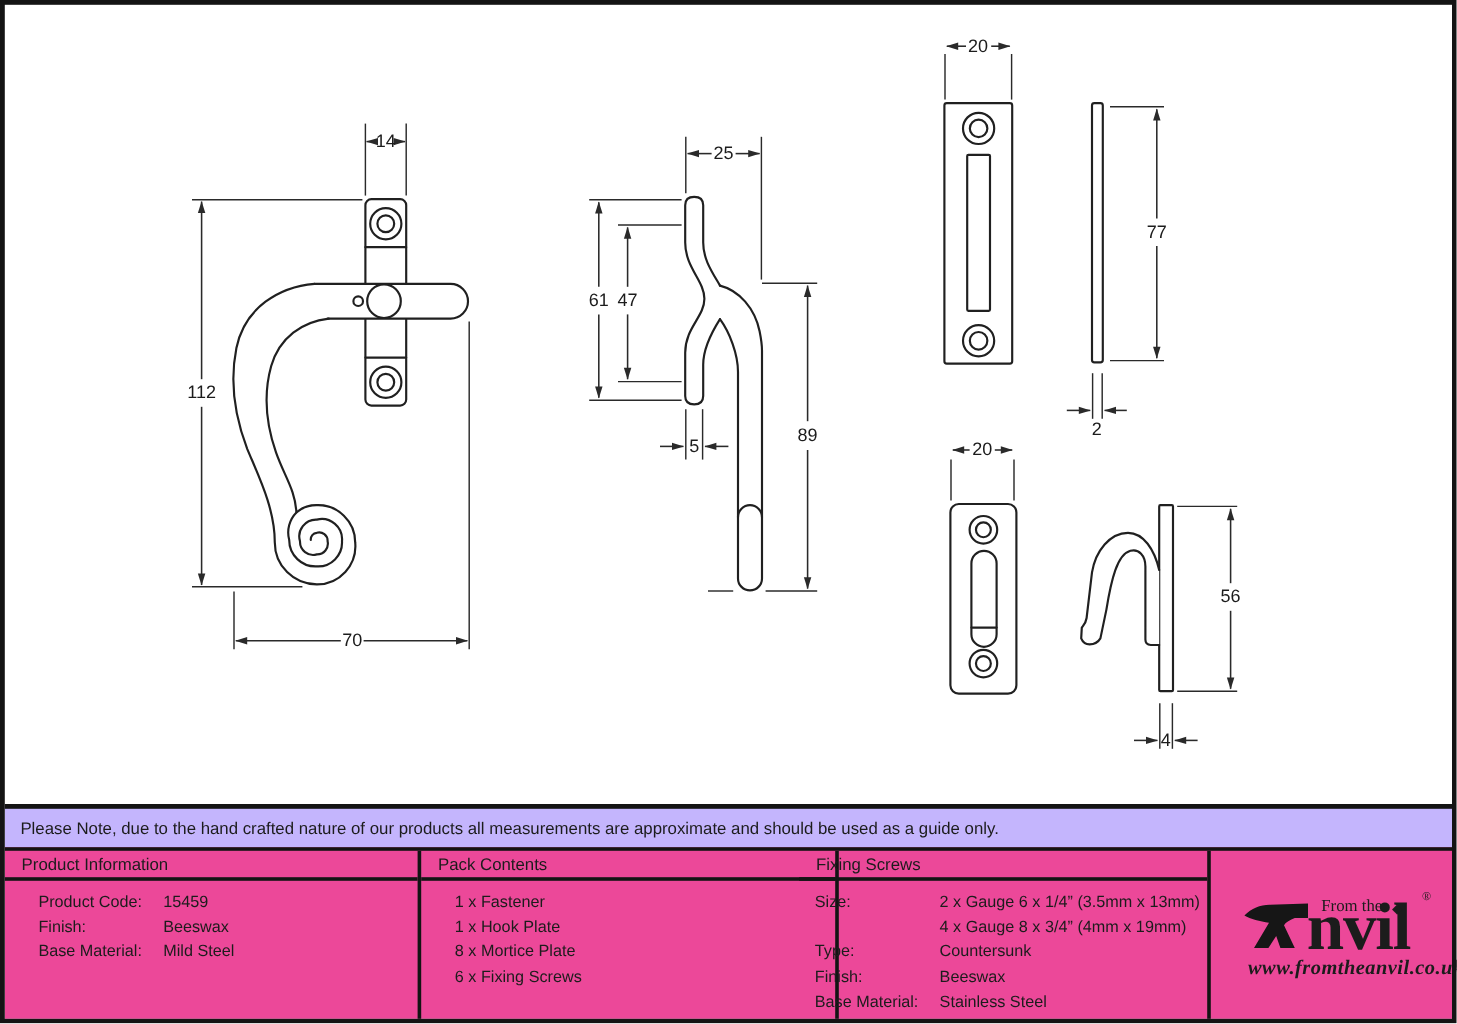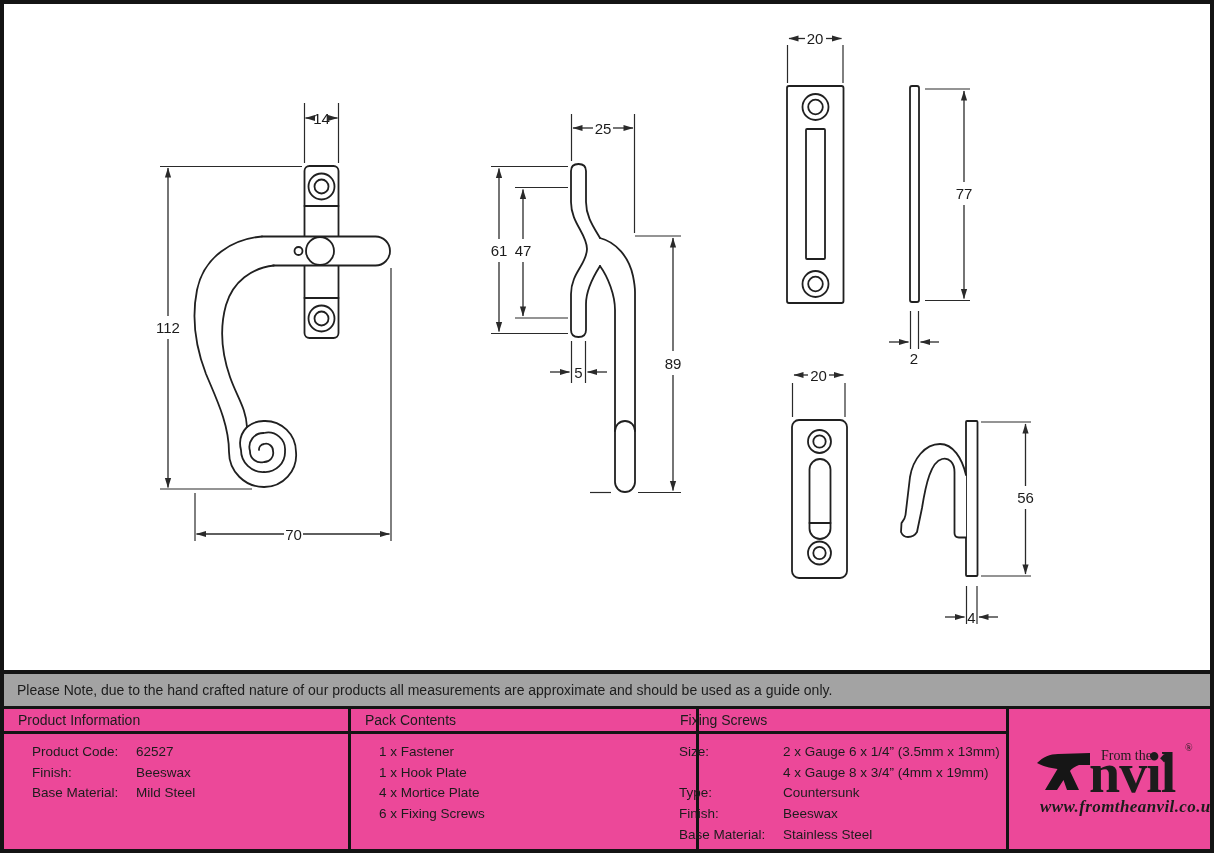--- a/index.html
+++ b/index.html
@@ -5,21 +5,21 @@
   html,body{margin:0;padding:0;background:#fff;}
   .sheet{
     position:relative;width:1214px;height:853px;background:#fff;
     font-family:"Liberation Sans",sans-serif;color:#1c1c1c;overflow:hidden;
   }
   .outer-border{position:absolute;inset:0;border:4px solid #141414;pointer-events:none;z-index:50;}
   .drawing-svg{position:absolute;left:0;top:0;}
   .note-row{
     position:absolute;left:4px;right:4px;top:670px;height:36px;
     border-top:4px solid #141414;display:flex;align-items:center;
-    padding-left:13px;font-size:14px;box-sizing:border-box;background:#a3a3a3;
+    padding-left:13px;font-size:14px;box-sizing:border-box;background:#c4b5fd;
   }
   .info-table{
     position:absolute;left:4px;right:4px;top:706px;bottom:4px;
     border-top:3px solid #141414;box-sizing:border-box;background:#ec4899;
   }
   .col{position:absolute;top:0;bottom:0;box-sizing:border-box;}
   .col-product{left:0;width:347px;border-right:3px solid #141414;}
   .col-pack{left:347px;width:348px;border-right:3px solid #141414;}
   .col-screws{left:662px;width:343px;border-right:3px solid #141414;}
   .col-logo{left:1005px;right:0;}
@@ -242,41 +242,41 @@
 
   <div class="info-table">
 
     <div class="col col-product">
       <div class="col-header">
         <span>Product Information</span>
       </div>
       <div class="col-body">
         <div class="kv-row">
           <span class="kv-label">Product Code:</span>
-          <span class="kv-value">62527</span>
+          <span class="kv-value">15459</span>
         </div>
         <div class="kv-row">
           <span class="kv-label">Finish:</span>
           <span class="kv-value">Beeswax</span>
         </div>
         <div class="kv-row">
           <span class="kv-label">Base Material:</span>
           <span class="kv-value">Mild Steel</span>
         </div>
       </div>
     </div>
 
     <div class="col col-pack">
       <div class="col-header">
         <span>Pack Contents</span>
       </div>
       <div class="col-body">
         <div class="pack-item">1 x Fastener</div>
         <div class="pack-item">1 x Hook Plate</div>
-        <div class="pack-item">4 x Mortice Plate</div>
+        <div class="pack-item">8 x Mortice Plate</div>
         <div class="pack-item">6 x Fixing Screws</div>
       </div>
     </div>
 
     <div class="col col-screws">
       <div class="col-header">
         <span>Fixing Screws</span>
       </div>
       <div class="col-body" style="padding-left:13px;">
         <div class="kv-row">

